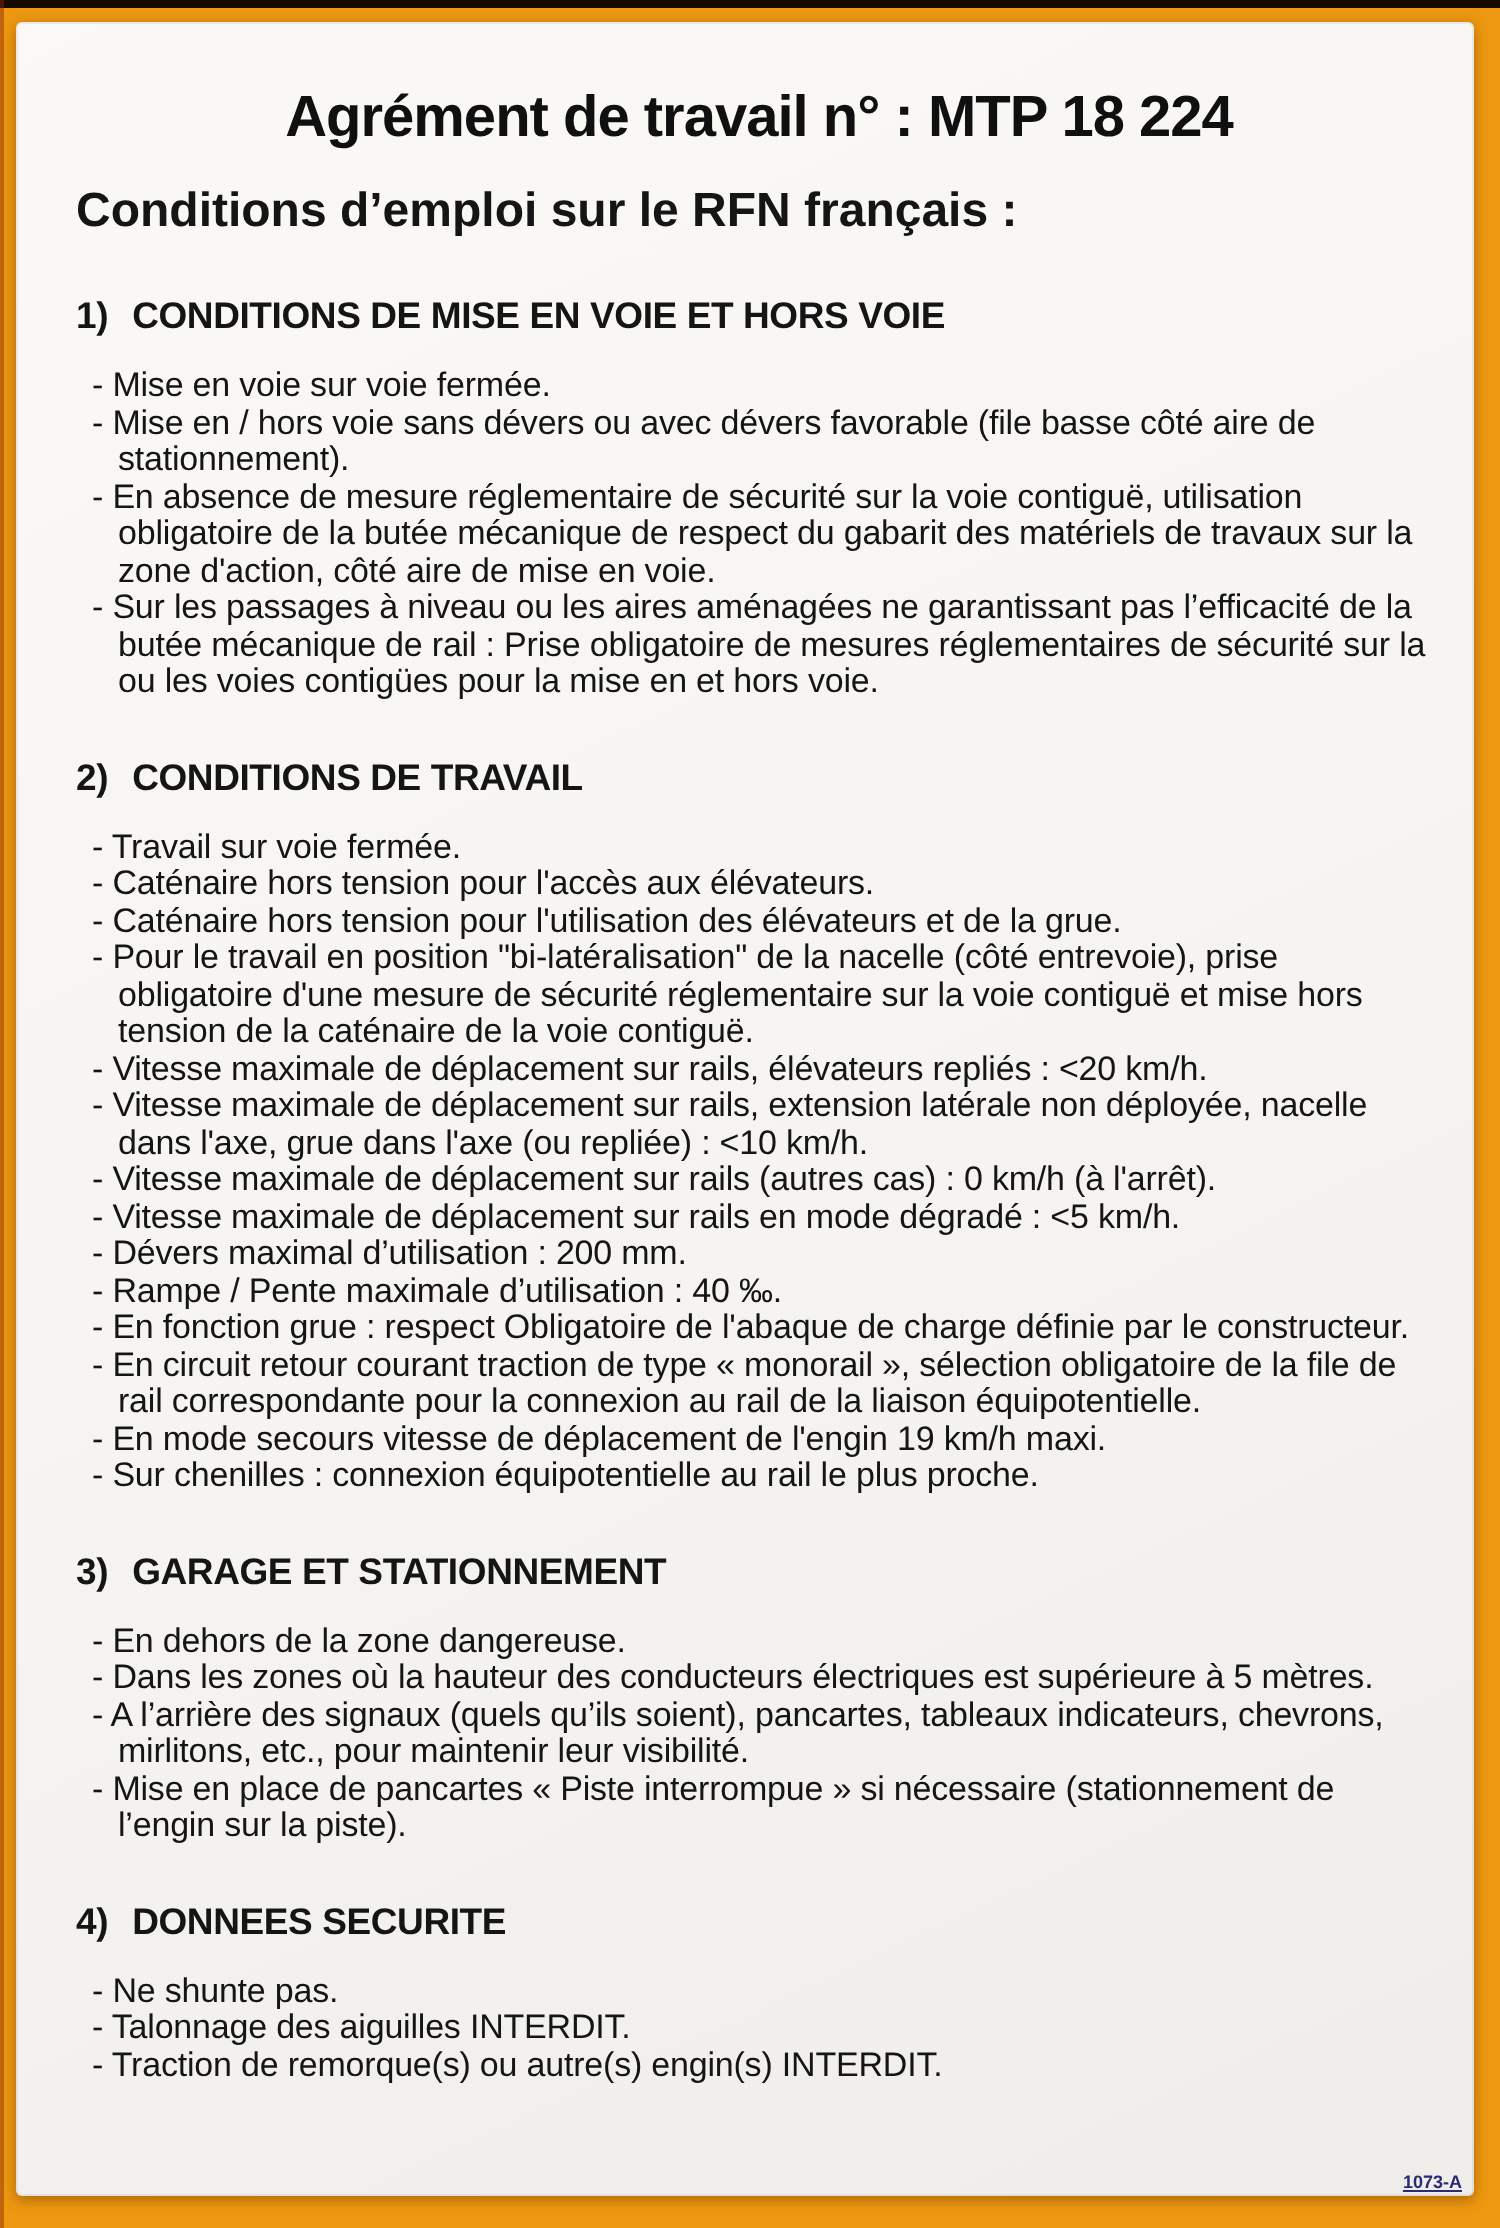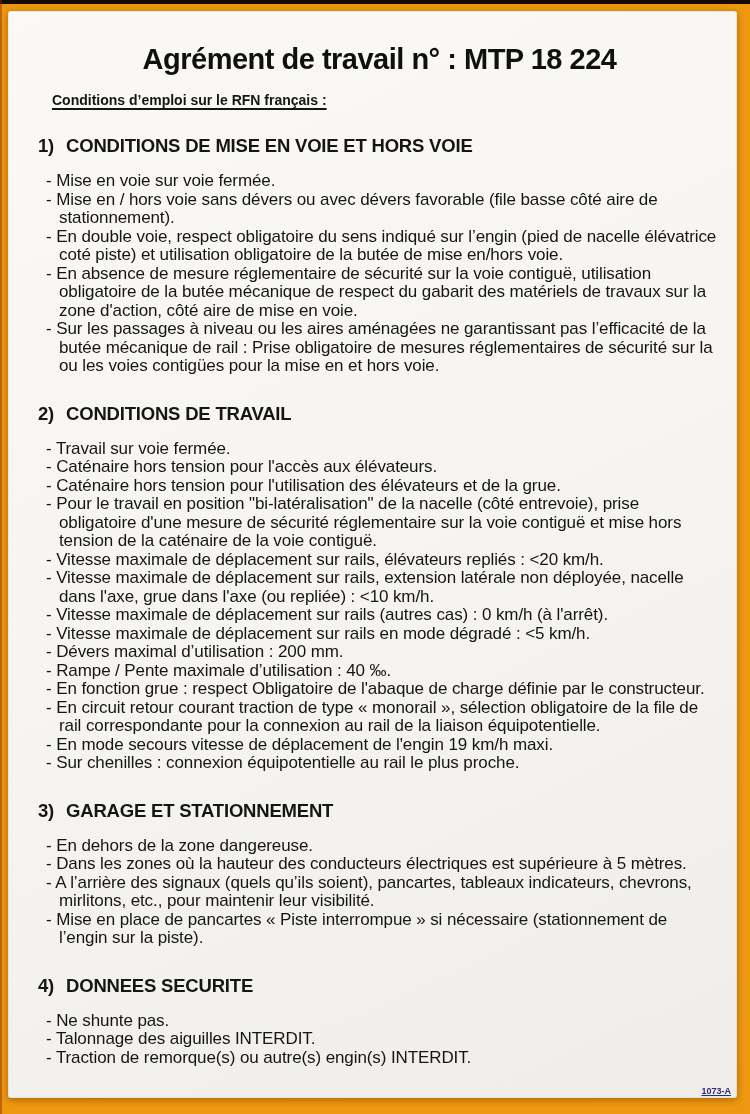--- a/index.html
+++ b/index.html
@@ -29,24 +29,23 @@
   }
   .plate-title{
     font-size:29px;
     font-weight:bold;
     text-align:center;
     letter-spacing:-0.5px;
     margin:8px 0 16px 10px;
     color:#101010;
   }
   .subtitle{
-    font-size:14px;
+    font-size:24px;
     font-weight:bold;
-    margin:0 0 0 20px;
-    text-decoration:underline;
+    margin:0 0 0 6px;
     text-decoration-thickness:2px;
     text-underline-offset:3px;
   }
   .section-heading{
     display:flex;
     gap:12px;
     font-size:18.5px;
     font-weight:bold;
     margin:27px 0 15px 6px;
     letter-spacing:-0.2px;
@@ -90,21 +89,20 @@
   <h2 class="subtitle">Conditions d’emploi sur le RFN français :</h2>
 
   <section>
     <h3 class="section-heading">
       <span>1)</span>
       <span>CONDITIONS DE MISE EN VOIE ET HORS VOIE</span>
     </h3>
     <ul class="condition-list">
       <li>Mise en voie sur voie fermée.</li>
       <li>Mise en / hors voie sans dévers ou avec dévers favorable (file basse côté aire de stationnement).</li>
-      <li>En double voie, respect obligatoire du sens indiqué sur l’engin (pied de nacelle élévatrice coté piste) et utilisation obligatoire de la butée de mise en/hors voie.</li>
       <li>En absence de mesure réglementaire de sécurité sur la voie contiguë, utilisation obligatoire de la butée mécanique de respect du gabarit des matériels de travaux sur la zone d'action, côté aire de mise en voie.</li>
       <li>Sur les passages à niveau ou les aires aménagées ne garantissant pas l’efficacité de la butée mécanique de rail : Prise obligatoire de mesures réglementaires de sécurité sur la ou les voies contigües pour la mise en et  hors voie.</li>
     </ul>
   </section>
 
   <section>
     <h3 class="section-heading">
       <span>2)</span>
       <span>CONDITIONS DE TRAVAIL</span>
     </h3>

